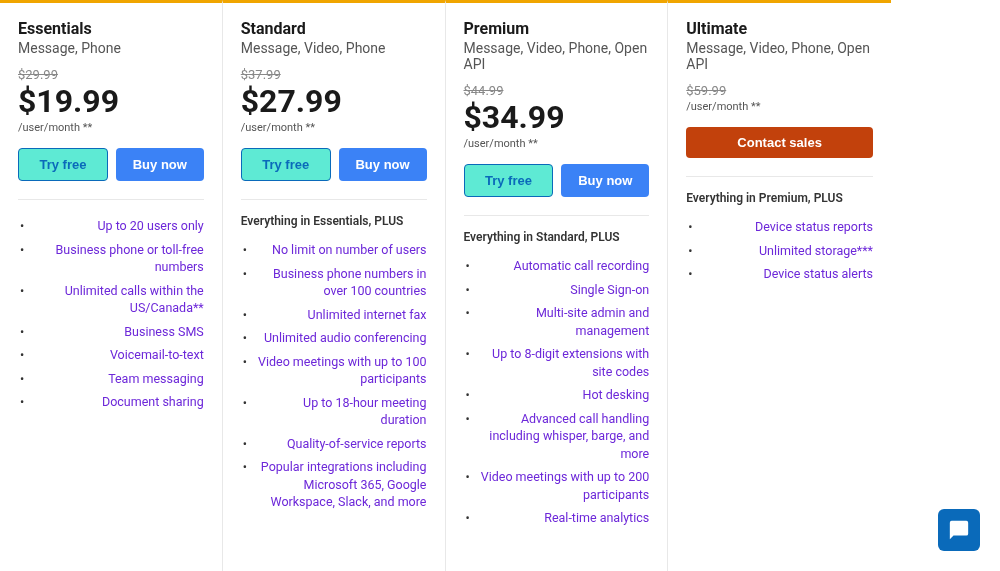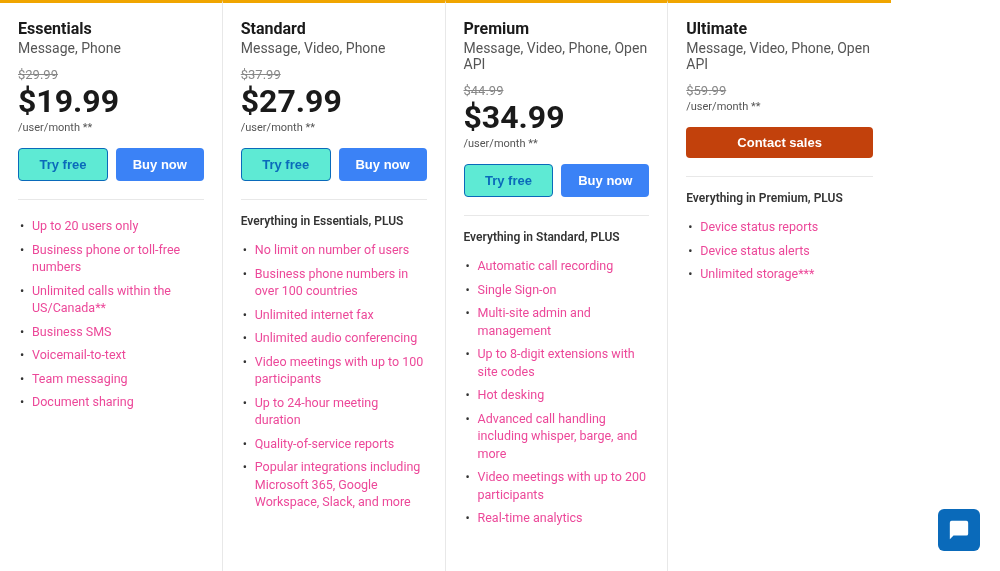--- a/index.html
+++ b/index.html
@@ -117,24 +117,25 @@
       font-weight: 600;
       color: #333;
       margin-bottom: 10px;
     }
     .feature-list {
       list-style: none;
       padding: 0;
     }
     .feature-list li {
       font-size: 12.5px;
-      color: #ec4899;
+      color: #6d28d9;
       padding: 3px 0 3px 14px;
       position: relative;
       line-height: 1.4;
+      text-align: right;
     }
     .feature-list li::before {
       content: '•';
       position: absolute;
       left: 2px;
       color: #333;
     }
     .chat-widget {
       position: fixed;
       bottom: 20px;
@@ -191,21 +192,21 @@
         <button class="btn-buy-now">Buy now</button>
       </div>
       <hr class="plan-divider">
       <div class="plus-label">Everything in Essentials, PLUS</div>
       <ul class="feature-list">
         <li>No limit on number of users</li>
         <li>Business phone numbers in over 100 countries</li>
         <li>Unlimited internet fax</li>
         <li>Unlimited audio conferencing</li>
         <li>Video meetings with up to 100 participants</li>
-        <li>Up to 24-hour meeting duration</li>
+        <li>Up to 18-hour meeting duration</li>
         <li>Quality-of-service reports</li>
         <li>Popular integrations including Microsoft 365, Google Workspace, Slack, and more</li>
       </ul>
     </div>
     <div class="plan-col premium">
       <div class="plan-name">Premium</div>
       <div class="plan-tagline">Message, Video, Phone, Open API</div>
       <div class="original-price">$44.99</div>
       <div class="current-price">$34.99</div>
       <div class="price-note">/user/month **</div>
@@ -231,22 +232,22 @@
       <div class="plan-tagline">Message, Video, Phone, Open API</div>
       <div class="original-price">$59.99</div>
       <div class="price-note">/user/month **</div>
       <div class="button-row">
         <button class="btn-contact-sales">Contact sales</button>
       </div>
       <hr class="plan-divider">
       <div class="plus-label">Everything in Premium, PLUS</div>
       <ul class="feature-list">
         <li>Device status reports</li>
+        <li>Unlimited storage***</li>
         <li>Device status alerts</li>
-        <li>Unlimited storage***</li>
       </ul>
     </div>
   </div>
 
 <div class="chat-widget">
   <svg class="chat-icon-svg" viewBox="0 0 24 24">
     <path d="M4 2h16a2 2 0 0 1 2 2v12a2 2 0 0 1-2 2H6l-4 4V4a2 2 0 0 1 2-2z"></path>
   </svg>
 </div>
 

